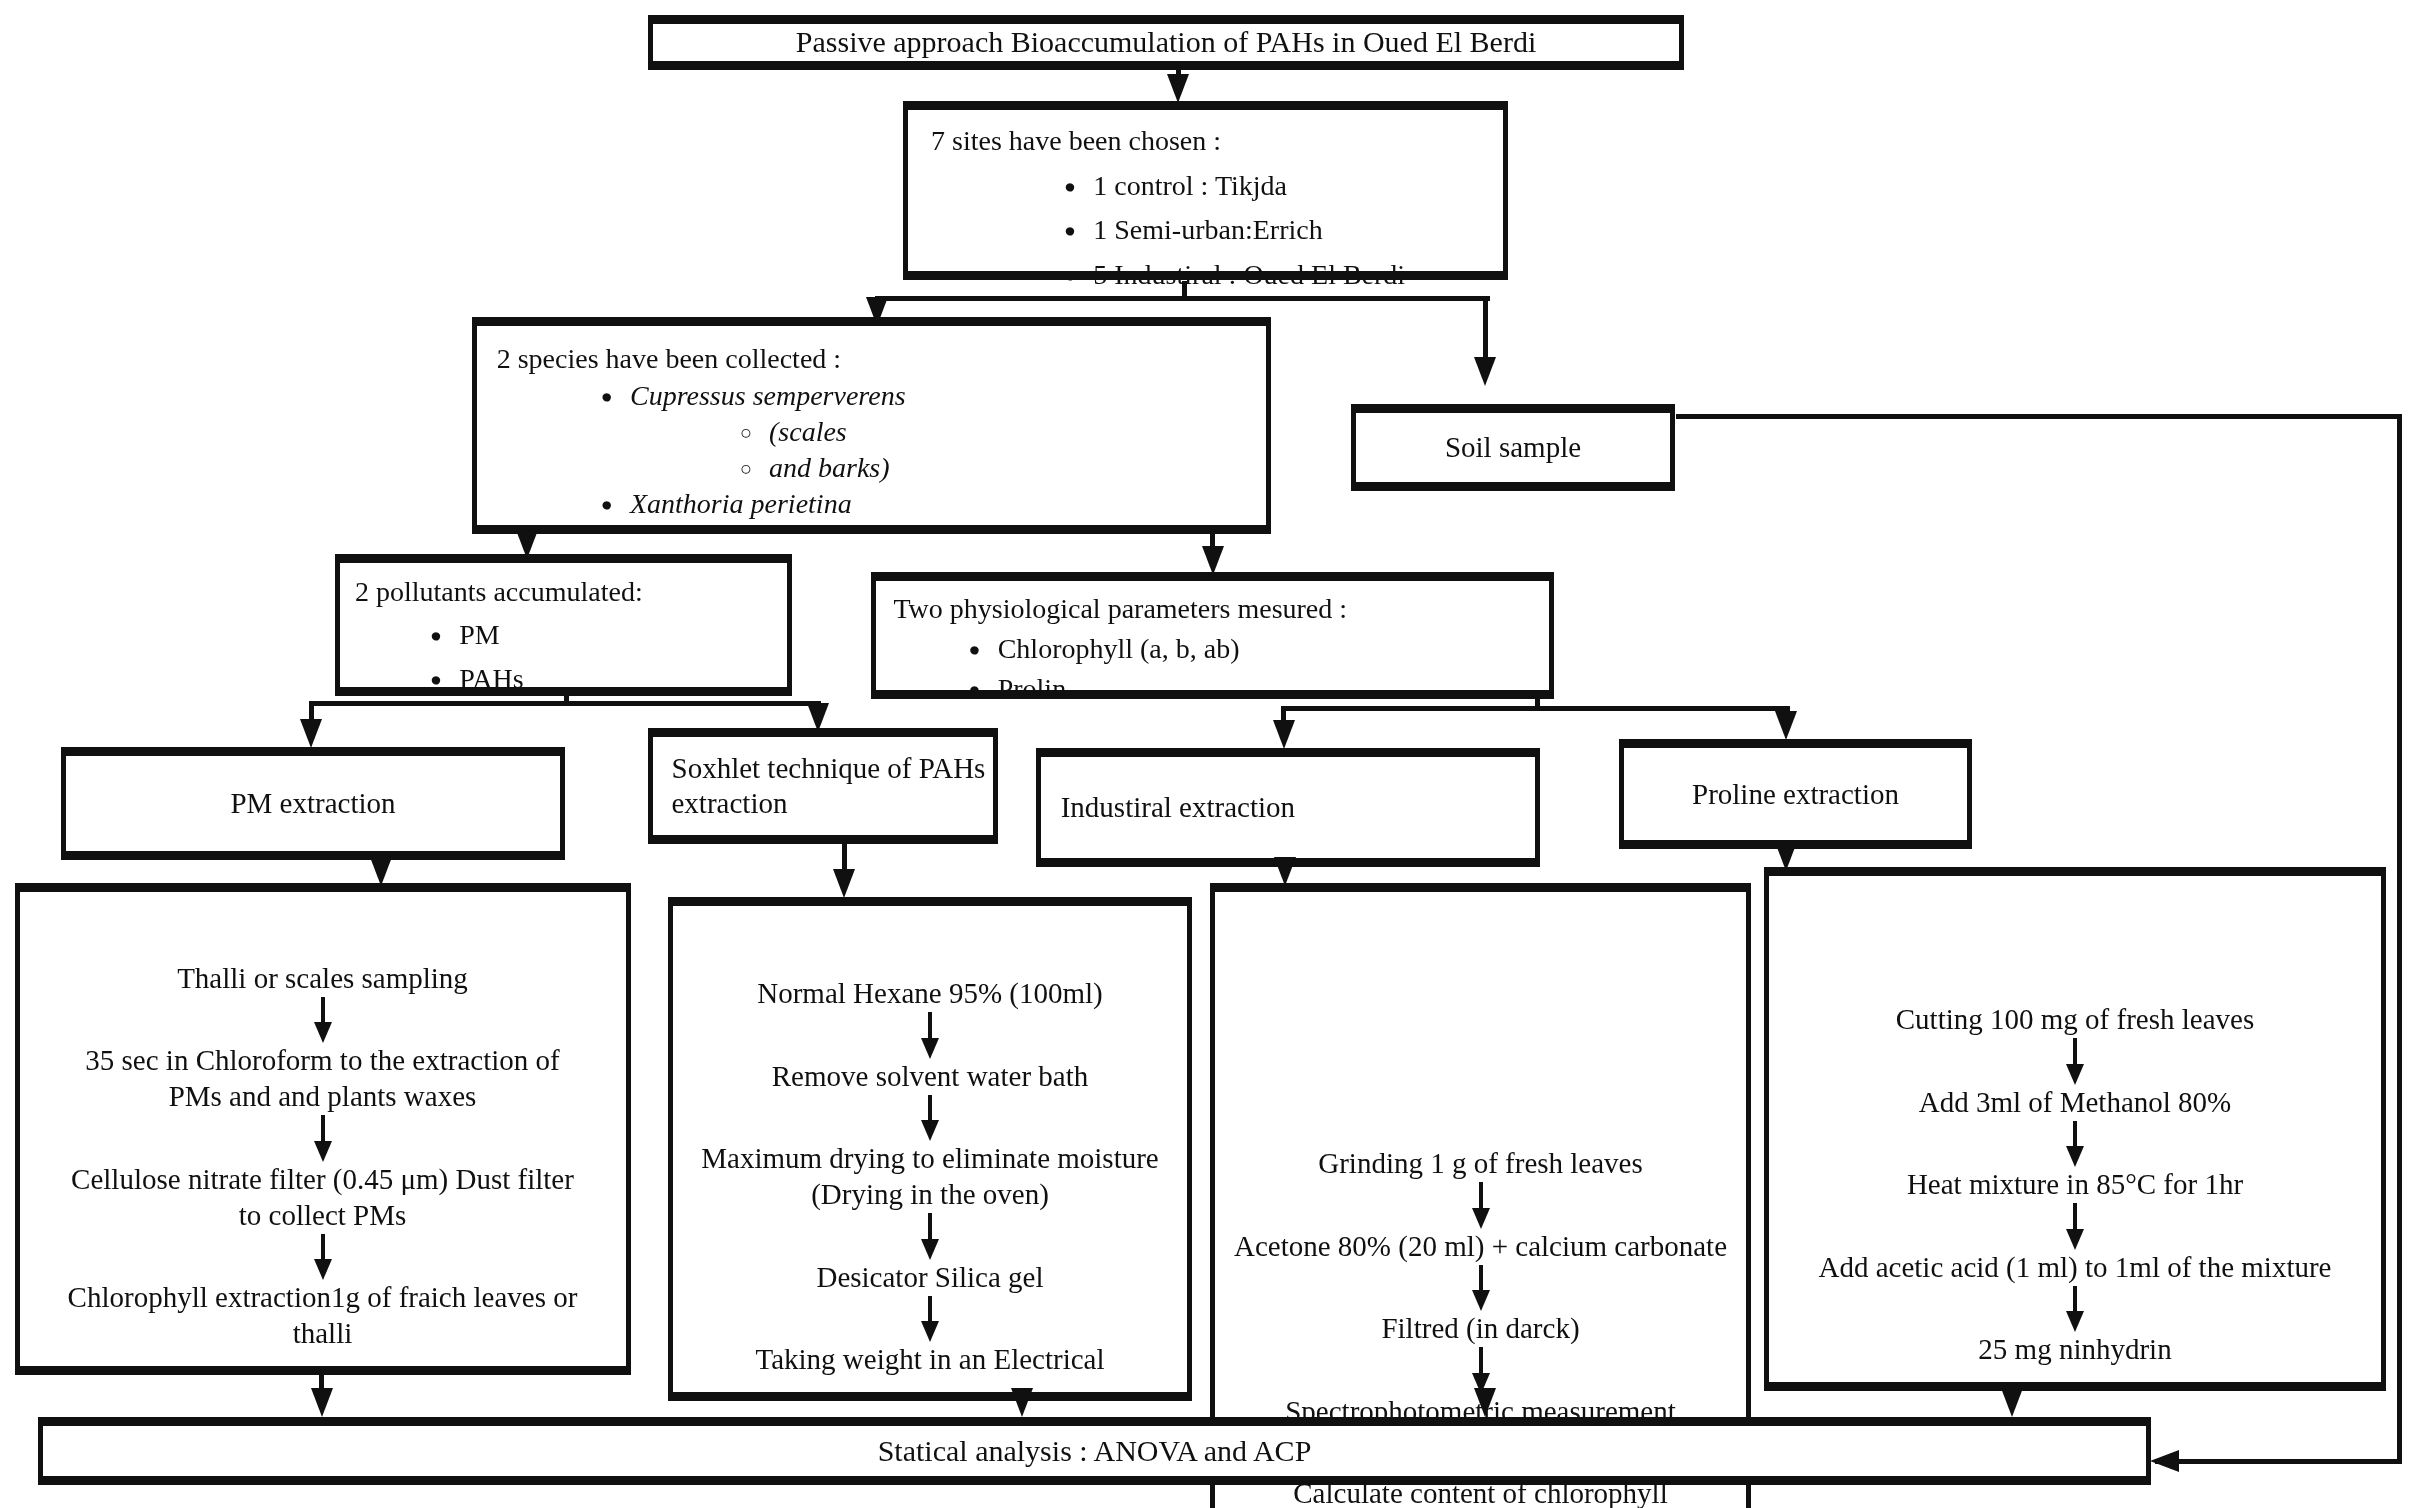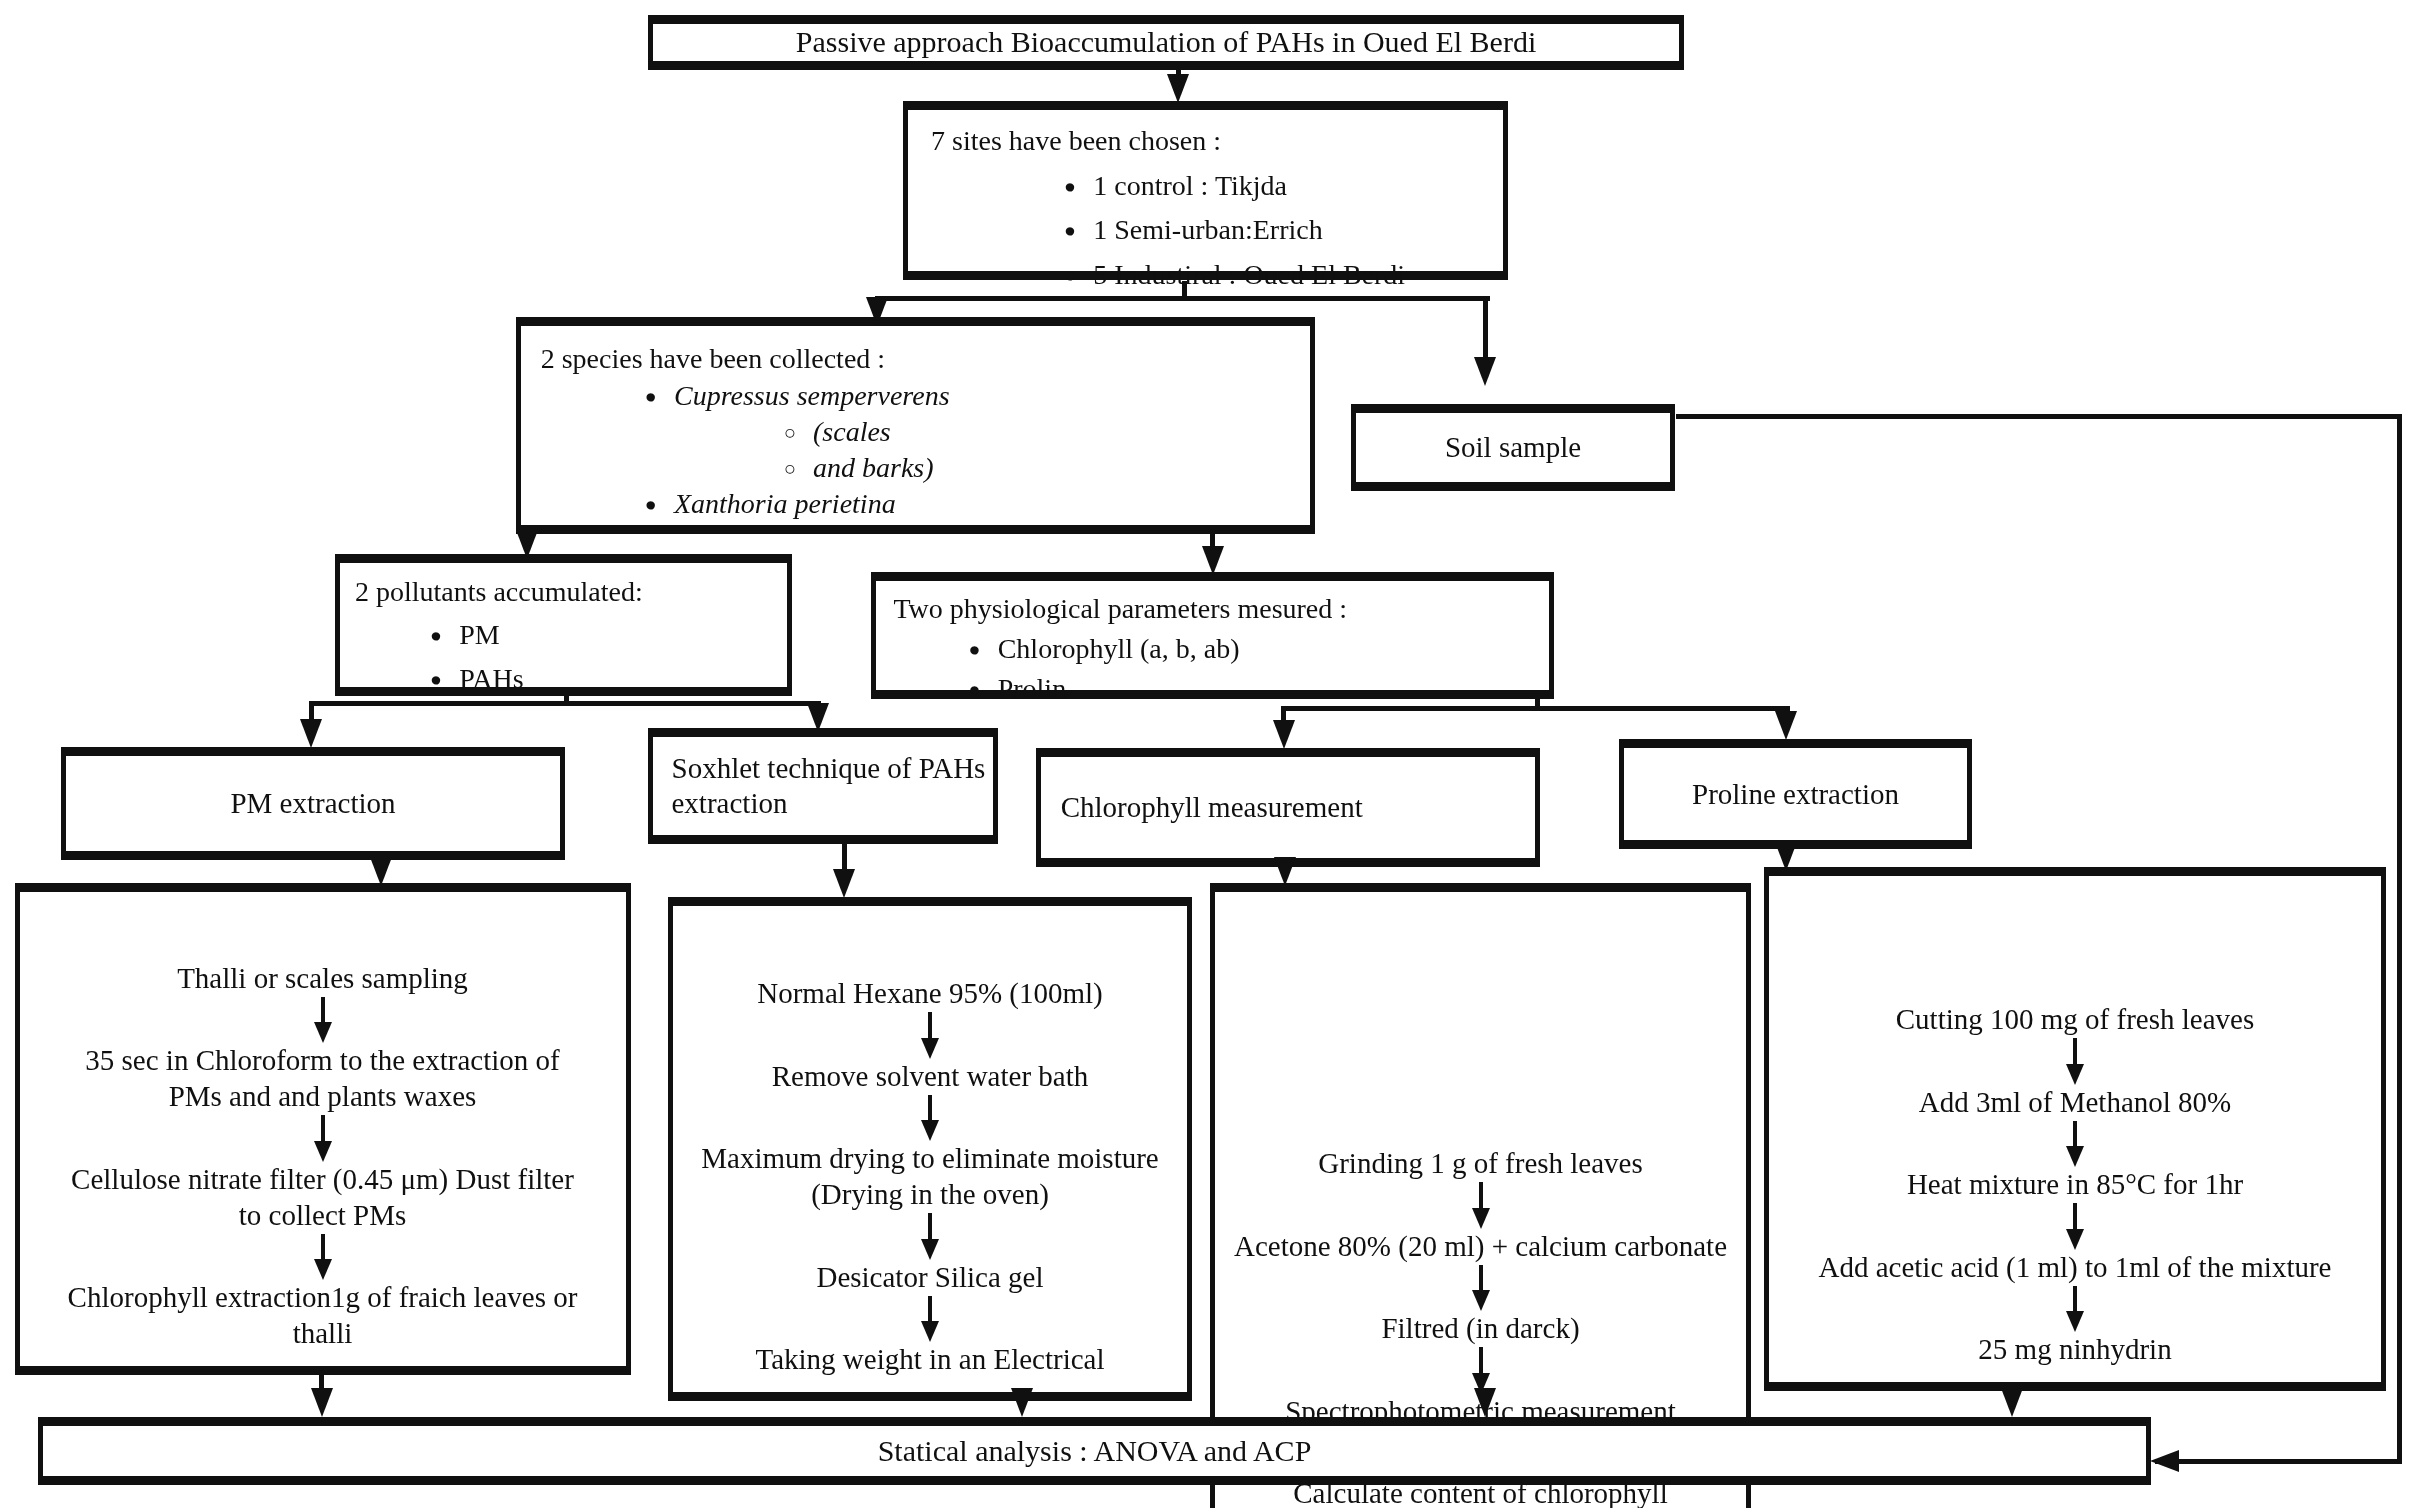--- a/index.html
+++ b/index.html
@@ -45,21 +45,21 @@
 
   
   .hdr { display:block; }
   .brow { display:flex; align-items:baseline; gap:17.4px; margin-top:9.3px; }
   .brow .bullet { font-size:19.7px; line-height:1; transform:translateY(-2.3px); }
   .sites-box .brow  { margin-left:133px; margin-top:12.7px; }
   .species-box .brow{ margin-left:104px; margin-top:4.6px; line-height:1.15; }
   .species-box .sub { margin-left:243px; margin-top:3.5px; }
   .poll-box .brow   { margin-left:75px; margin-top:11.6px; }
   .param-box .brow  { margin-left:75px; margin-top:8px; }
-  .species-box { line-height:1.2;margin-left:44px; }
+  .species-box { line-height:1.2; }
   .it { font-style:italic; }
 
   
   .vl { position:absolute; width:4.6px;  background:var(--ink); }
   .hl { position:absolute; height:4.6px; background:var(--ink); }
   .ad { position:absolute; width:0; height:0;
         border-left:11px solid transparent; border-right:11px solid transparent;
         border-top:29px solid var(--ink); }
   .al { position:absolute; width:0; height:0;
         border-top:11px solid transparent; border-bottom:11px solid transparent;
@@ -145,21 +145,21 @@
     </div>
   </div>
 
   <div class="box pmext-box center">
     <span>PM extraction</span>
   </div>
   <div class="box soxext-box leftpad">
     <span>Soxhlet technique of PAHs extraction</span>
   </div>
   <div class="box chlext-box leftpad">
-    <span>Chlorophyll measurement</span>
+    <span>Industiral extraction</span>
   </div>
   <div class="box proext-box center">
     <span>Proline extraction</span>
   </div>
 
   <div class="box detail pm-detail">
     <div class="step">Thalli or scales sampling</div>
     <div class="sarrow">
         <i class="stem"></i>
         <i class="head"></i>

